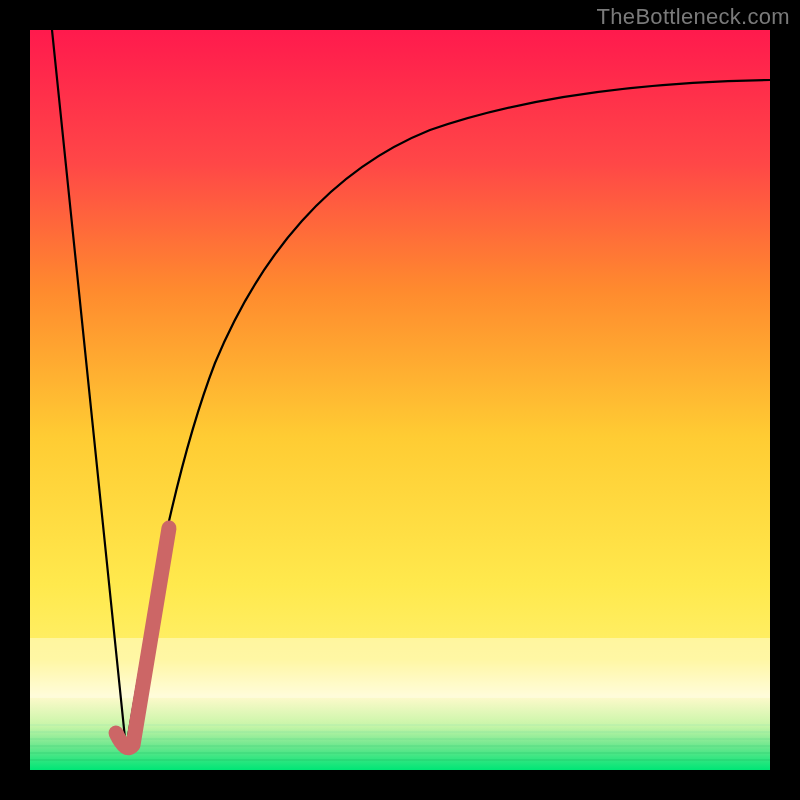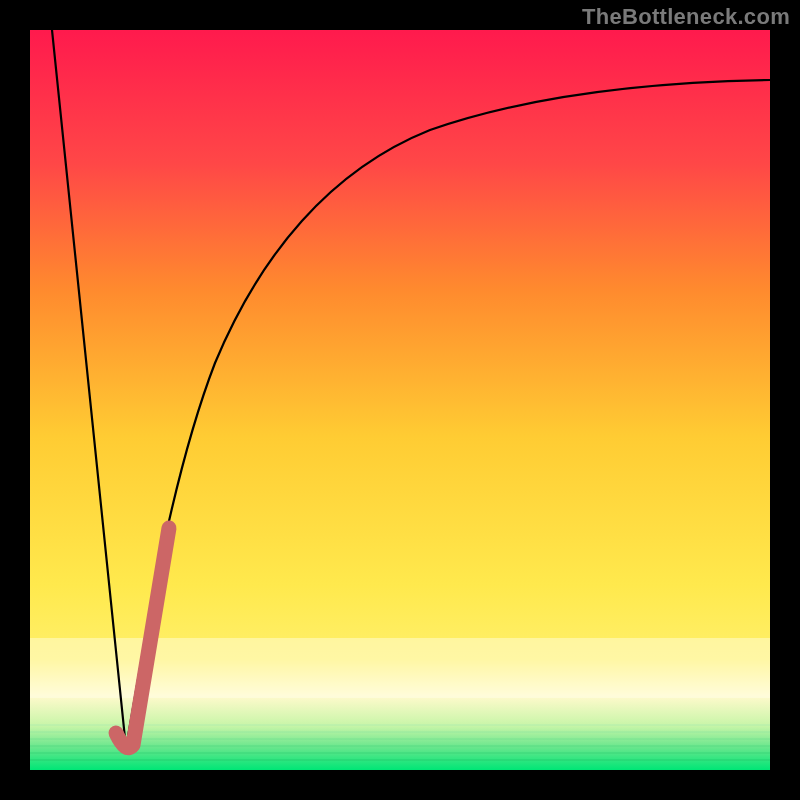--- a/index.html
+++ b/index.html
@@ -16,21 +16,21 @@
     width: 800px;
     height: 800px;
     background: #000;
   }
   .watermark {
     position: absolute;
     top: 4px;
     right: 10px;
     color: #7a7a7a;
     font-size: 22px;
-    font-weight: 700;
+    font-weight: 400;
     letter-spacing: 0.3px;
     z-index: 20;
   }
   .plot {
     position: absolute;
     left: 30px;
     top: 30px;
     width: 740px;
     height: 740px;
     overflow: hidden;

